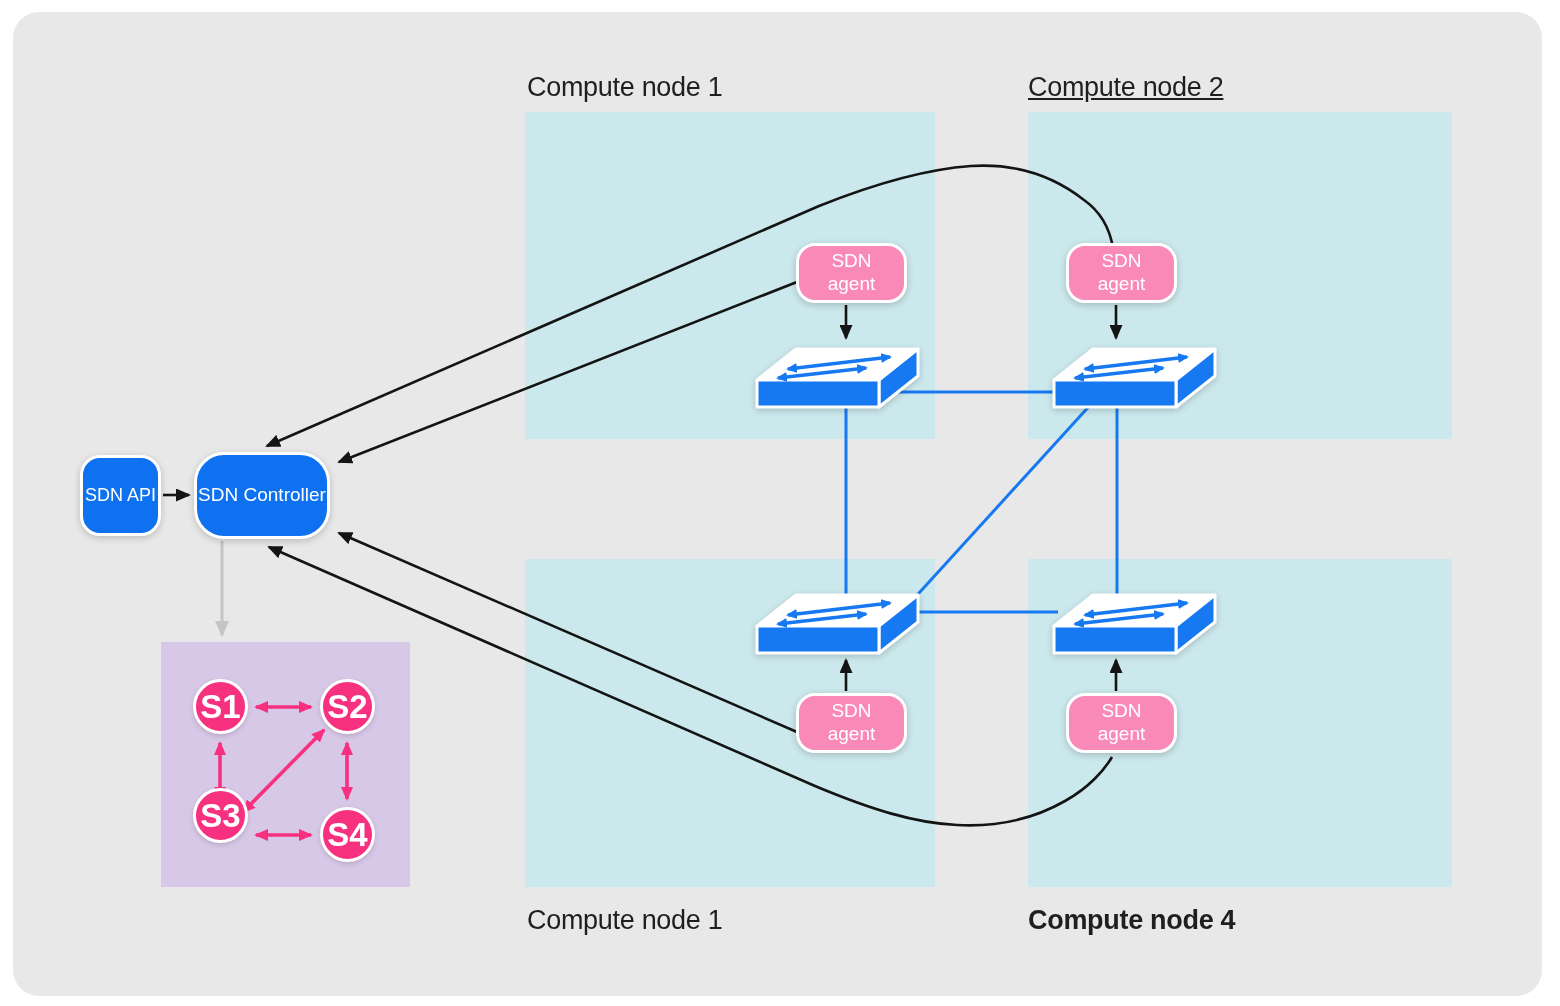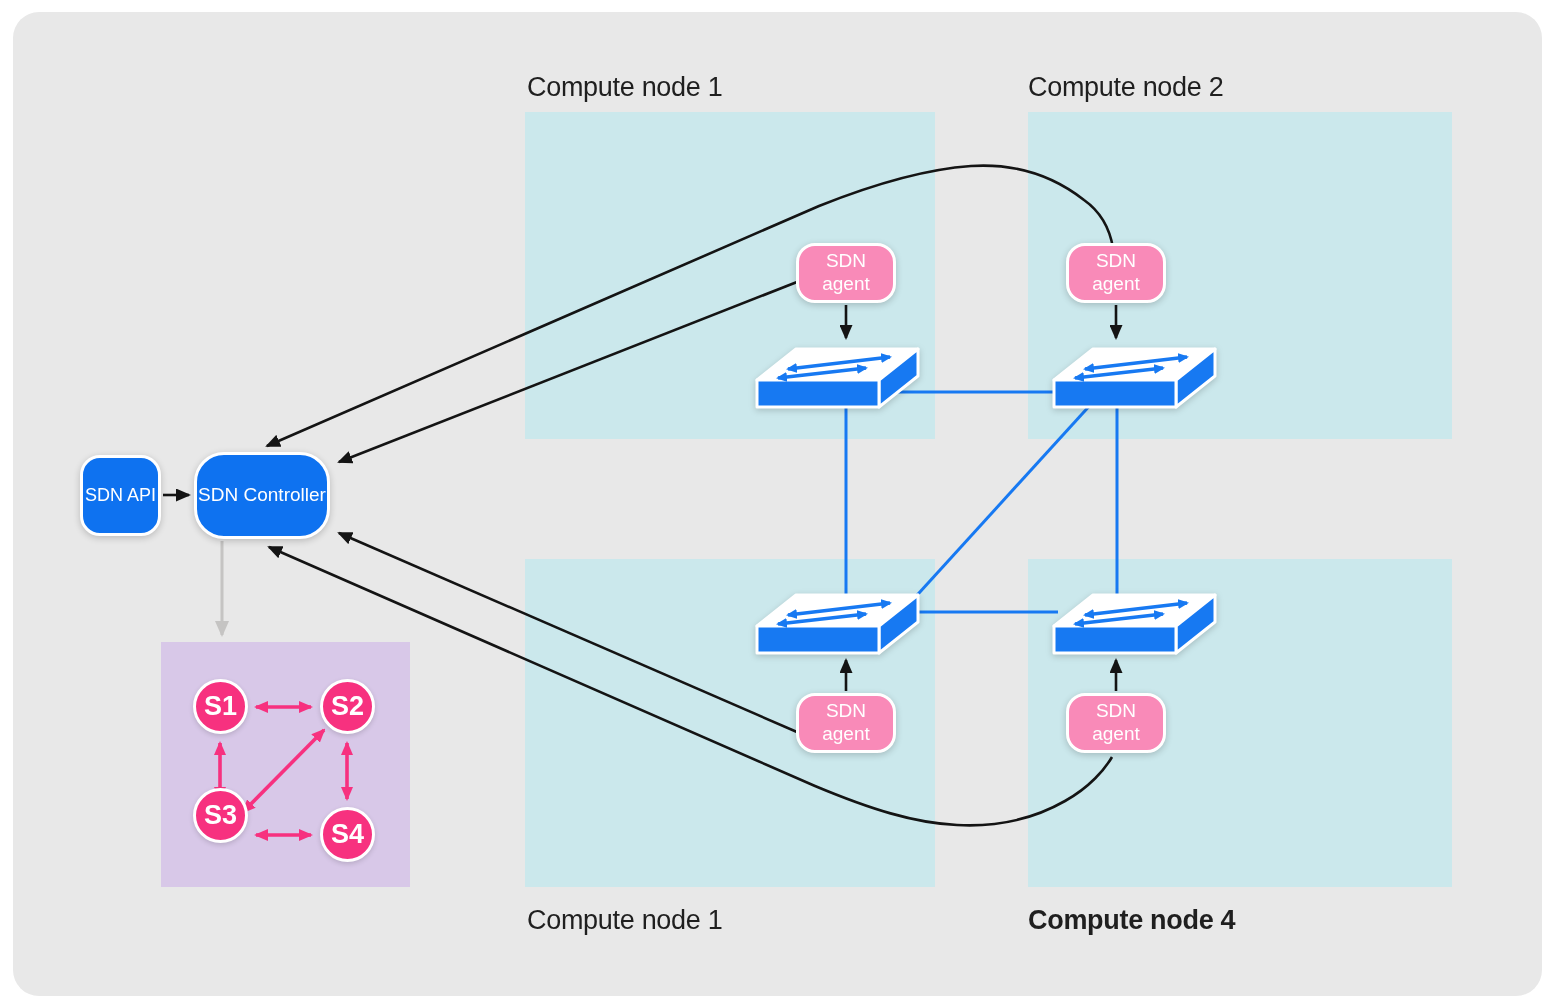--- a/index.html
+++ b/index.html
@@ -20,21 +20,21 @@
   .board{position:absolute;left:13px;top:12px;width:1529px;height:984px;background:var(--background);border-radius:26px;}
 
   .node-box{position:absolute;background:var(--compute-node-fill);z-index:1;}
   .nb1{left:512px;top:100px;width:410px;height:327px;}
   .nb2{left:1015px;top:100px;width:424px;height:327px;}
   .nb3{left:512px;top:547px;width:410px;height:328px;}
   .nb4{left:1015px;top:547px;width:424px;height:328px;}
 
   .node-label{position:absolute;color:var(--label-color);font-size:27px;font-weight:500;letter-spacing:-0.3px;z-index:1;white-space:nowrap;}
   .nl1{left:514px;top:60px;}
-  .nl2{left:1015px;top:60px;}
+  .nl2{left:1015px;top:60px;text-decoration:underline;}
   .nl3{left:514px;top:893px;}
   .nl4{left:1015px;top:893px;font-weight:bold;}
 
   .overlay{position:absolute;left:0;top:0;width:1529px;height:984px;z-index:2;}
 
   .blue-link{stroke:var(--link-blue);stroke-width:3;fill:none;}
   .black-link{stroke:var(--arrow-black);stroke-width:2.6;fill:none;}
   .gray-link{stroke:var(--arrow-gray);stroke-width:3;fill:none;}
   .pink-link{stroke:var(--switch-pink);stroke-width:3.6;fill:none;}
   .mk-black{fill:var(--arrow-black);}
@@ -44,31 +44,31 @@
   .sw-top{fill:#ffffff;stroke:#ffffff;stroke-width:3;stroke-linejoin:round;}
   .sw-front,.sw-side{fill:var(--link-blue);stroke:#ffffff;stroke-width:3;stroke-linejoin:round;}
   .sw-arrow{stroke:var(--link-blue);stroke-width:3.4;}
   .switch-use{filter:drop-shadow(0 2px 3px rgba(0,0,0,.18));}
 
   .chip{position:absolute;display:flex;align-items:center;justify-content:center;text-align:center;
         color:#fff;border:3px solid #fff;box-sizing:border-box;z-index:3;
         box-shadow:0 2px 7px rgba(0,0,0,.20);font-weight:500;}
   .api-box{left:67px;top:443px;width:81px;height:81px;border-radius:20px;background:var(--primary-blue);font-size:18px;line-height:1.25;}
   .controller-box{left:181px;top:440px;width:136px;height:87px;border-radius:30px;background:var(--primary-blue);font-size:19px;line-height:1.3;}
-  .agent-box{width:100px;height:60px;border-radius:19px;background:var(--agent-pink);font-size:19px;line-height:1.2;}
+  .agent-box{width:111px;height:60px;border-radius:19px;background:var(--agent-pink);font-size:19px;line-height:1.2;}
   .agent-box span{display:inline-block;max-width:62px;}
   .ag1{left:783px;top:231px;}
   .ag2{left:1053px;top:231px;}
   .ag3{left:783px;top:681px;}
   .ag4{left:1053px;top:681px;}
 
   .topology-box{position:absolute;left:148px;top:630px;width:249px;height:245px;background:var(--topology-fill);z-index:1;}
   .s-circle{position:absolute;width:55px;height:55px;border-radius:50%;background:var(--switch-pink);
             border:3px solid #fff;box-sizing:border-box;display:flex;align-items:center;justify-content:center;
-            color:#fff;font-size:27px;font-weight:700;z-index:3;box-shadow:0 2px 5px rgba(0,0,0,.15);}
+            color:#fff;font-size:33px;font-weight:700;z-index:3;box-shadow:0 2px 5px rgba(0,0,0,.15);}
   .s1{left:180px;top:667px;}
   .s2{left:307px;top:667px;}
   .s3{left:180px;top:776px;}
   .s4{left:307px;top:795px;align-items:center;}
 </style>
 </head>
 <body>
 
 <div class="canvas">
   <div class="board">

